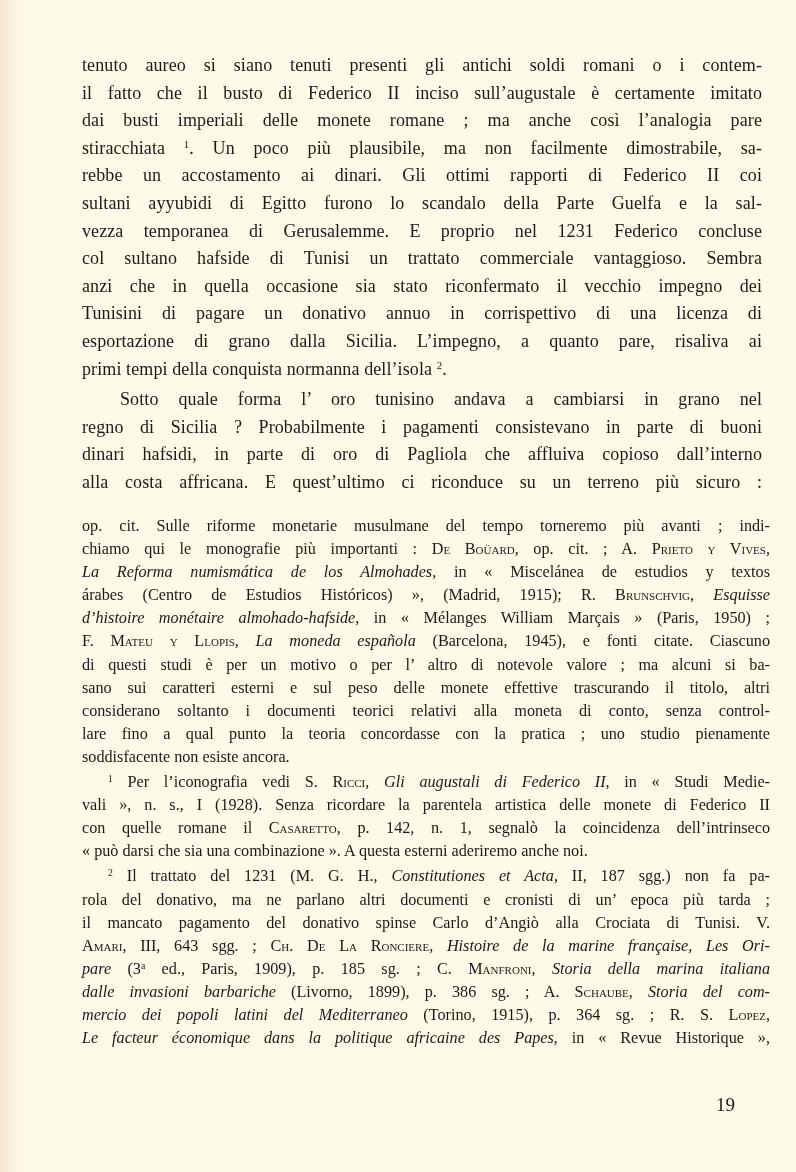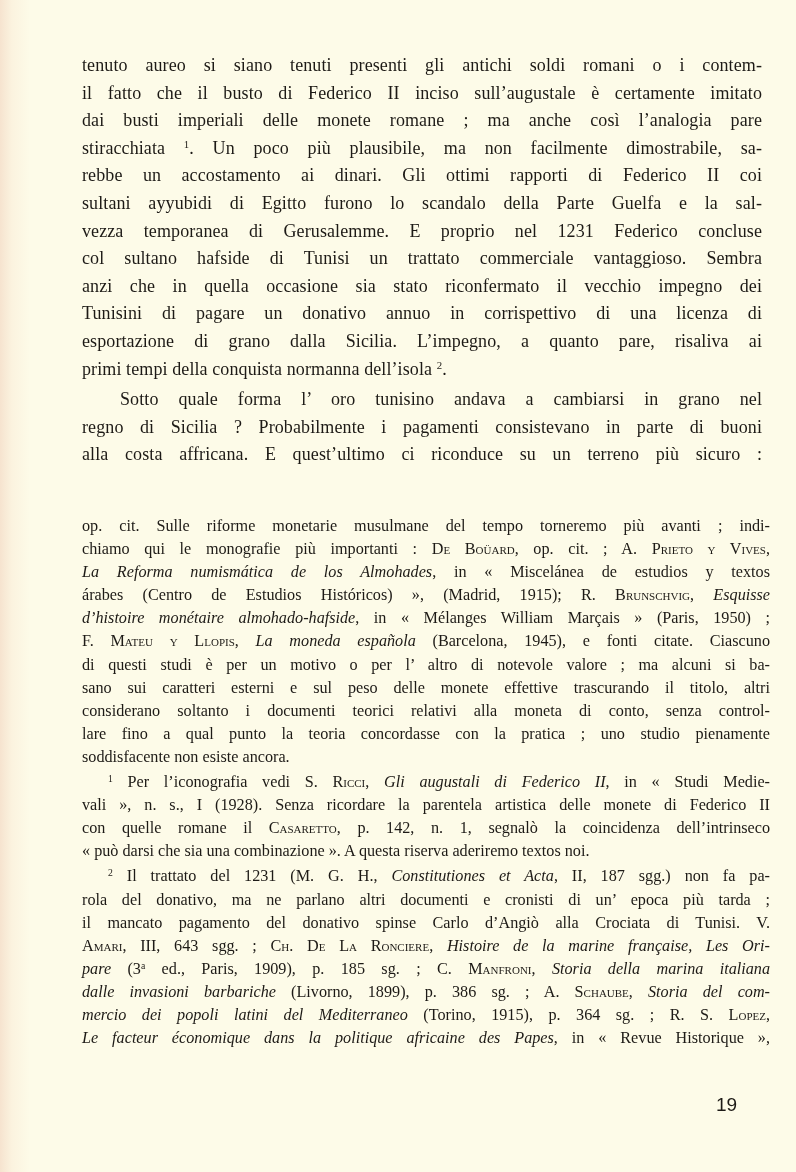--- a/index.html
+++ b/index.html
@@ -78,21 +78,21 @@
     .sc {
       font-variant: small-caps;
     }
     em {
       font-style: italic;
     }
     .page-number {
       position: absolute;
       left: 716px;
       top: 1094px;
-      font-family: Liberation Sans, sans-serif;
+      font-family: Liberation Serif, serif;
       font-size: 19px;
       color: #1d1a16;
     }
     .gap-para {
       margin-top: 3px;
     }
   </style>
 </head>
 <body>
 
@@ -106,20 +106,21 @@
     <span class="line">sultani ayyubidi di Egitto furono lo scandalo della Parte Guelfa e la sal-</span>
     <span class="line">vezza temporanea di Gerusalemme. E proprio nel 1231 Federico concluse</span>
     <span class="line">col sultano hafside di Tunisi un trattato commerciale vantaggioso. Sembra</span>
     <span class="line">anzi che in quella occasione sia stato riconfermato il vecchio impegno dei</span>
     <span class="line">Tunisini di pagare un donativo annuo in corrispettivo di una licenza di</span>
     <span class="line">esportazione di grano dalla Sicilia. L’impegno, a quanto pare, risaliva ai</span>
     <span class="line last"><span>primi tempi della conquista normanna dell’isola</span> <sup>2</sup><span>.</span></span>
 
     <span class="line indent gap-para">Sotto quale forma l’ oro tunisino andava a cambiarsi in grano nel</span>
     <span class="line">regno di Sicilia ? Probabilmente i pagamenti consistevano in parte di buoni</span>
+    <span class="line">dinari hafsidi, in parte di oro di Pagliola che affluiva copioso dall’interno</span>
     <span class="line">alla costa affricana. E quest’ultimo ci riconduce su un terreno più sicuro :</span>
   </div>
 </div>
 
 <div class="notes">
   <div class="note-block">
     <span class="line">op. cit. Sulle riforme monetarie musulmane del tempo torneremo più avanti ; indi-</span>
     <span class="line"><span>chiamo qui le monografie più importanti : </span><span class="sc">De Boüard</span><span>, op. cit. ; A. </span><span class="sc">Prieto y Vives</span><span>,</span></span>
     <span class="line"><em>La Reforma numismática de los Almohades</em><span>, in « Miscelánea de estudios y textos</span></span>
     <span class="line"><span>árabes (Centro de Estudios Históricos) », (Madrid, 1915); R. </span><span class="sc">Brunschvig</span><span>, </span><em>Esquisse</em></span>
@@ -129,21 +130,21 @@
     <span class="line">sano sui caratteri esterni e sul peso delle monete effettive trascurando il titolo, altri</span>
     <span class="line">considerano soltanto i documenti teorici relativi alla moneta di conto, senza control-</span>
     <span class="line">lare fino a qual punto la teoria concordasse con la pratica ; uno studio pienamente</span>
     <span class="line last">soddisfacente non esiste ancora.</span>
   </div>
 
   <div class="note-block">
     <span class="line note-indent"><sup>1</sup><span> Per l’iconografia vedi S. </span><span class="sc">Ricci</span><span>, </span><em>Gli augustali di Federico II</em><span>, in « Studi Medie-</span></span>
     <span class="line">vali », n. s., I (1928). Senza ricordare la parentela artistica delle monete di Federico II</span>
     <span class="line"><span>con quelle romane il </span><span class="sc">Casaretto</span><span>, p. 142, n. 1, segnalò la coincidenza dell’intrinseco</span></span>
-    <span class="line last">« può darsi che sia una combinazione ». A questa riserva aderiremo textos noi.</span>
+    <span class="line last">« può darsi che sia una combinazione ». A questa esterni aderiremo anche noi.</span>
   </div>
 
   <div class="note-block">
     <span class="line note-indent"><sup>2</sup><span> Il trattato del 1231 (M. G. H., </span><em>Constitutiones et Acta</em><span>, II, 187 sgg.) non fa pa-</span></span>
     <span class="line">rola del donativo, ma ne parlano altri documenti e cronisti di un’ epoca più tarda ;</span>
     <span class="line">il mancato pagamento del donativo spinse Carlo d’Angiò alla Crociata di Tunisi. V.</span>
     <span class="line"><span class="sc">Amari</span><span>, III, 643 sgg. ; </span><span class="sc">Ch. De La Ronciere</span><span>, </span><em>Histoire de la marine française, Les Ori-</em></span>
     <span class="line"><em>pare</em><span> (3</span><sup>a</sup><span> ed., Paris, 1909), p. 185 sg. ; C. </span><span class="sc">Manfroni</span><span>, </span><em>Storia della marina italiana</em></span>
     <span class="line"><em>dalle invasioni barbariche</em><span> (Livorno, 1899), p. 386 sg. ; A. </span><span class="sc">Schaube</span><span>, </span><em>Storia del com-</em></span>
     <span class="line"><em>mercio dei popoli latini del Mediterraneo</em><span> (Torino, 1915), p. 364 sg. ; R. S. </span><span class="sc">Lopez</span><span>,</span></span>

